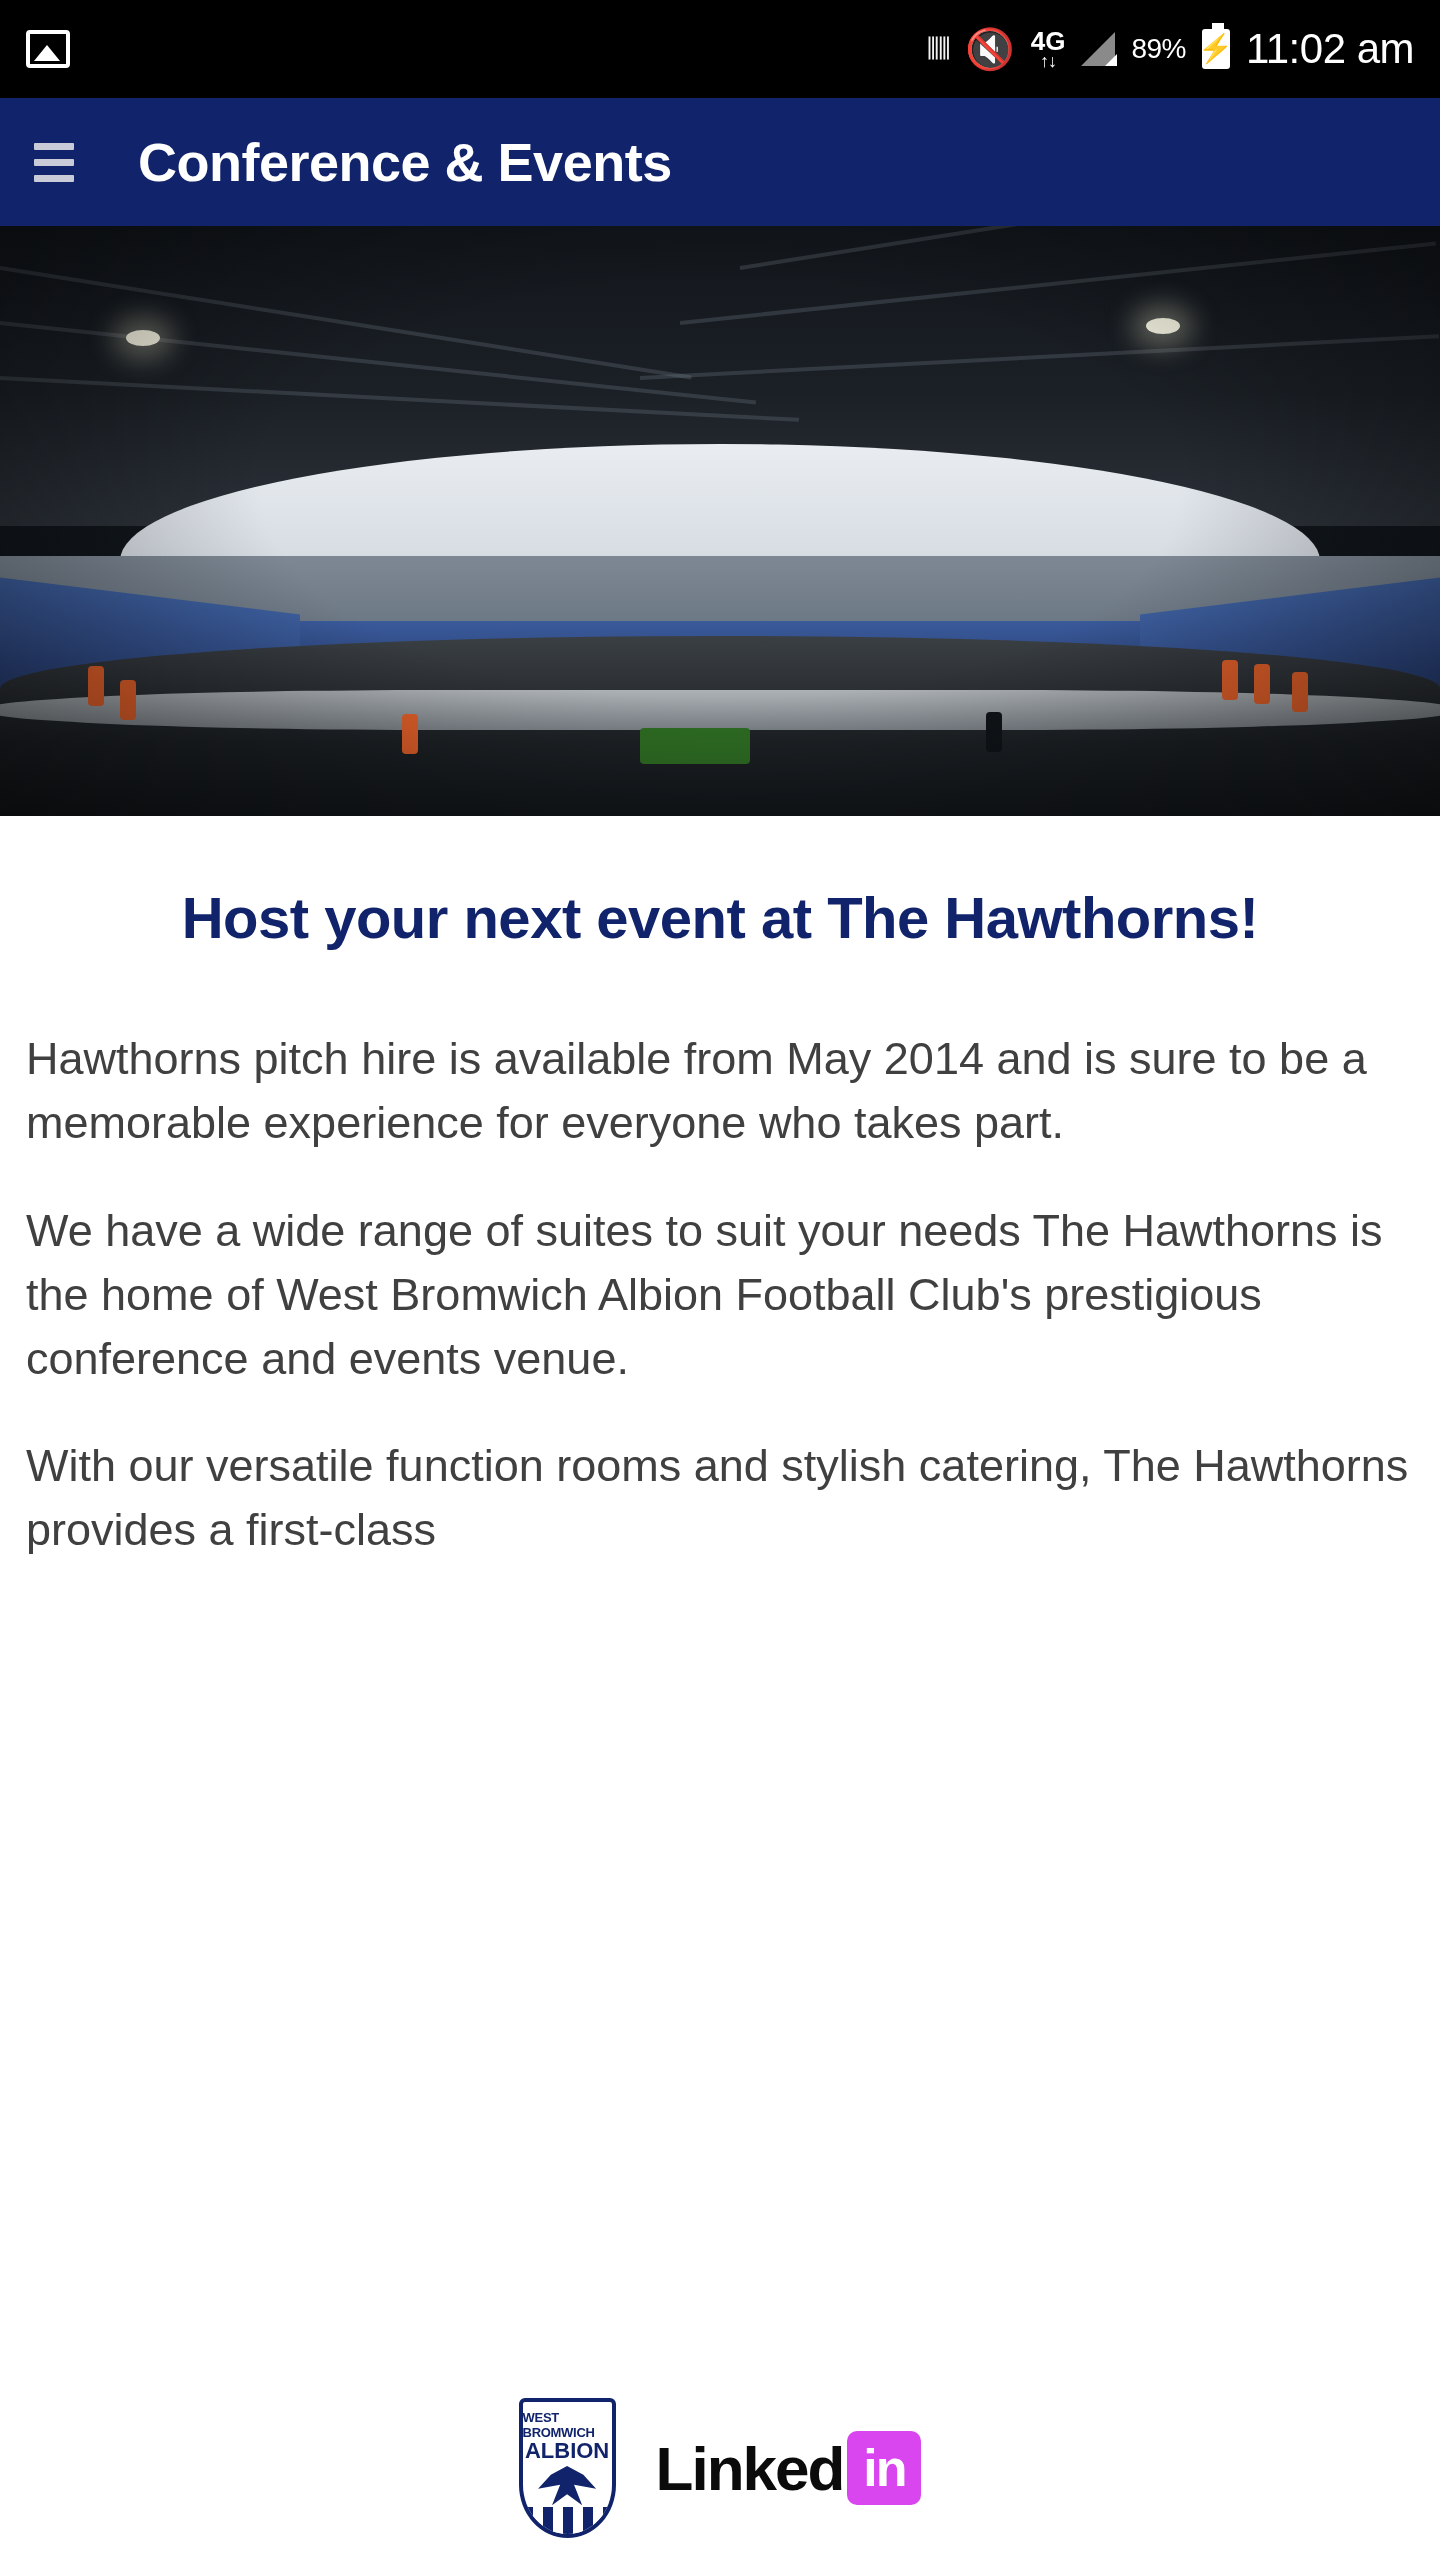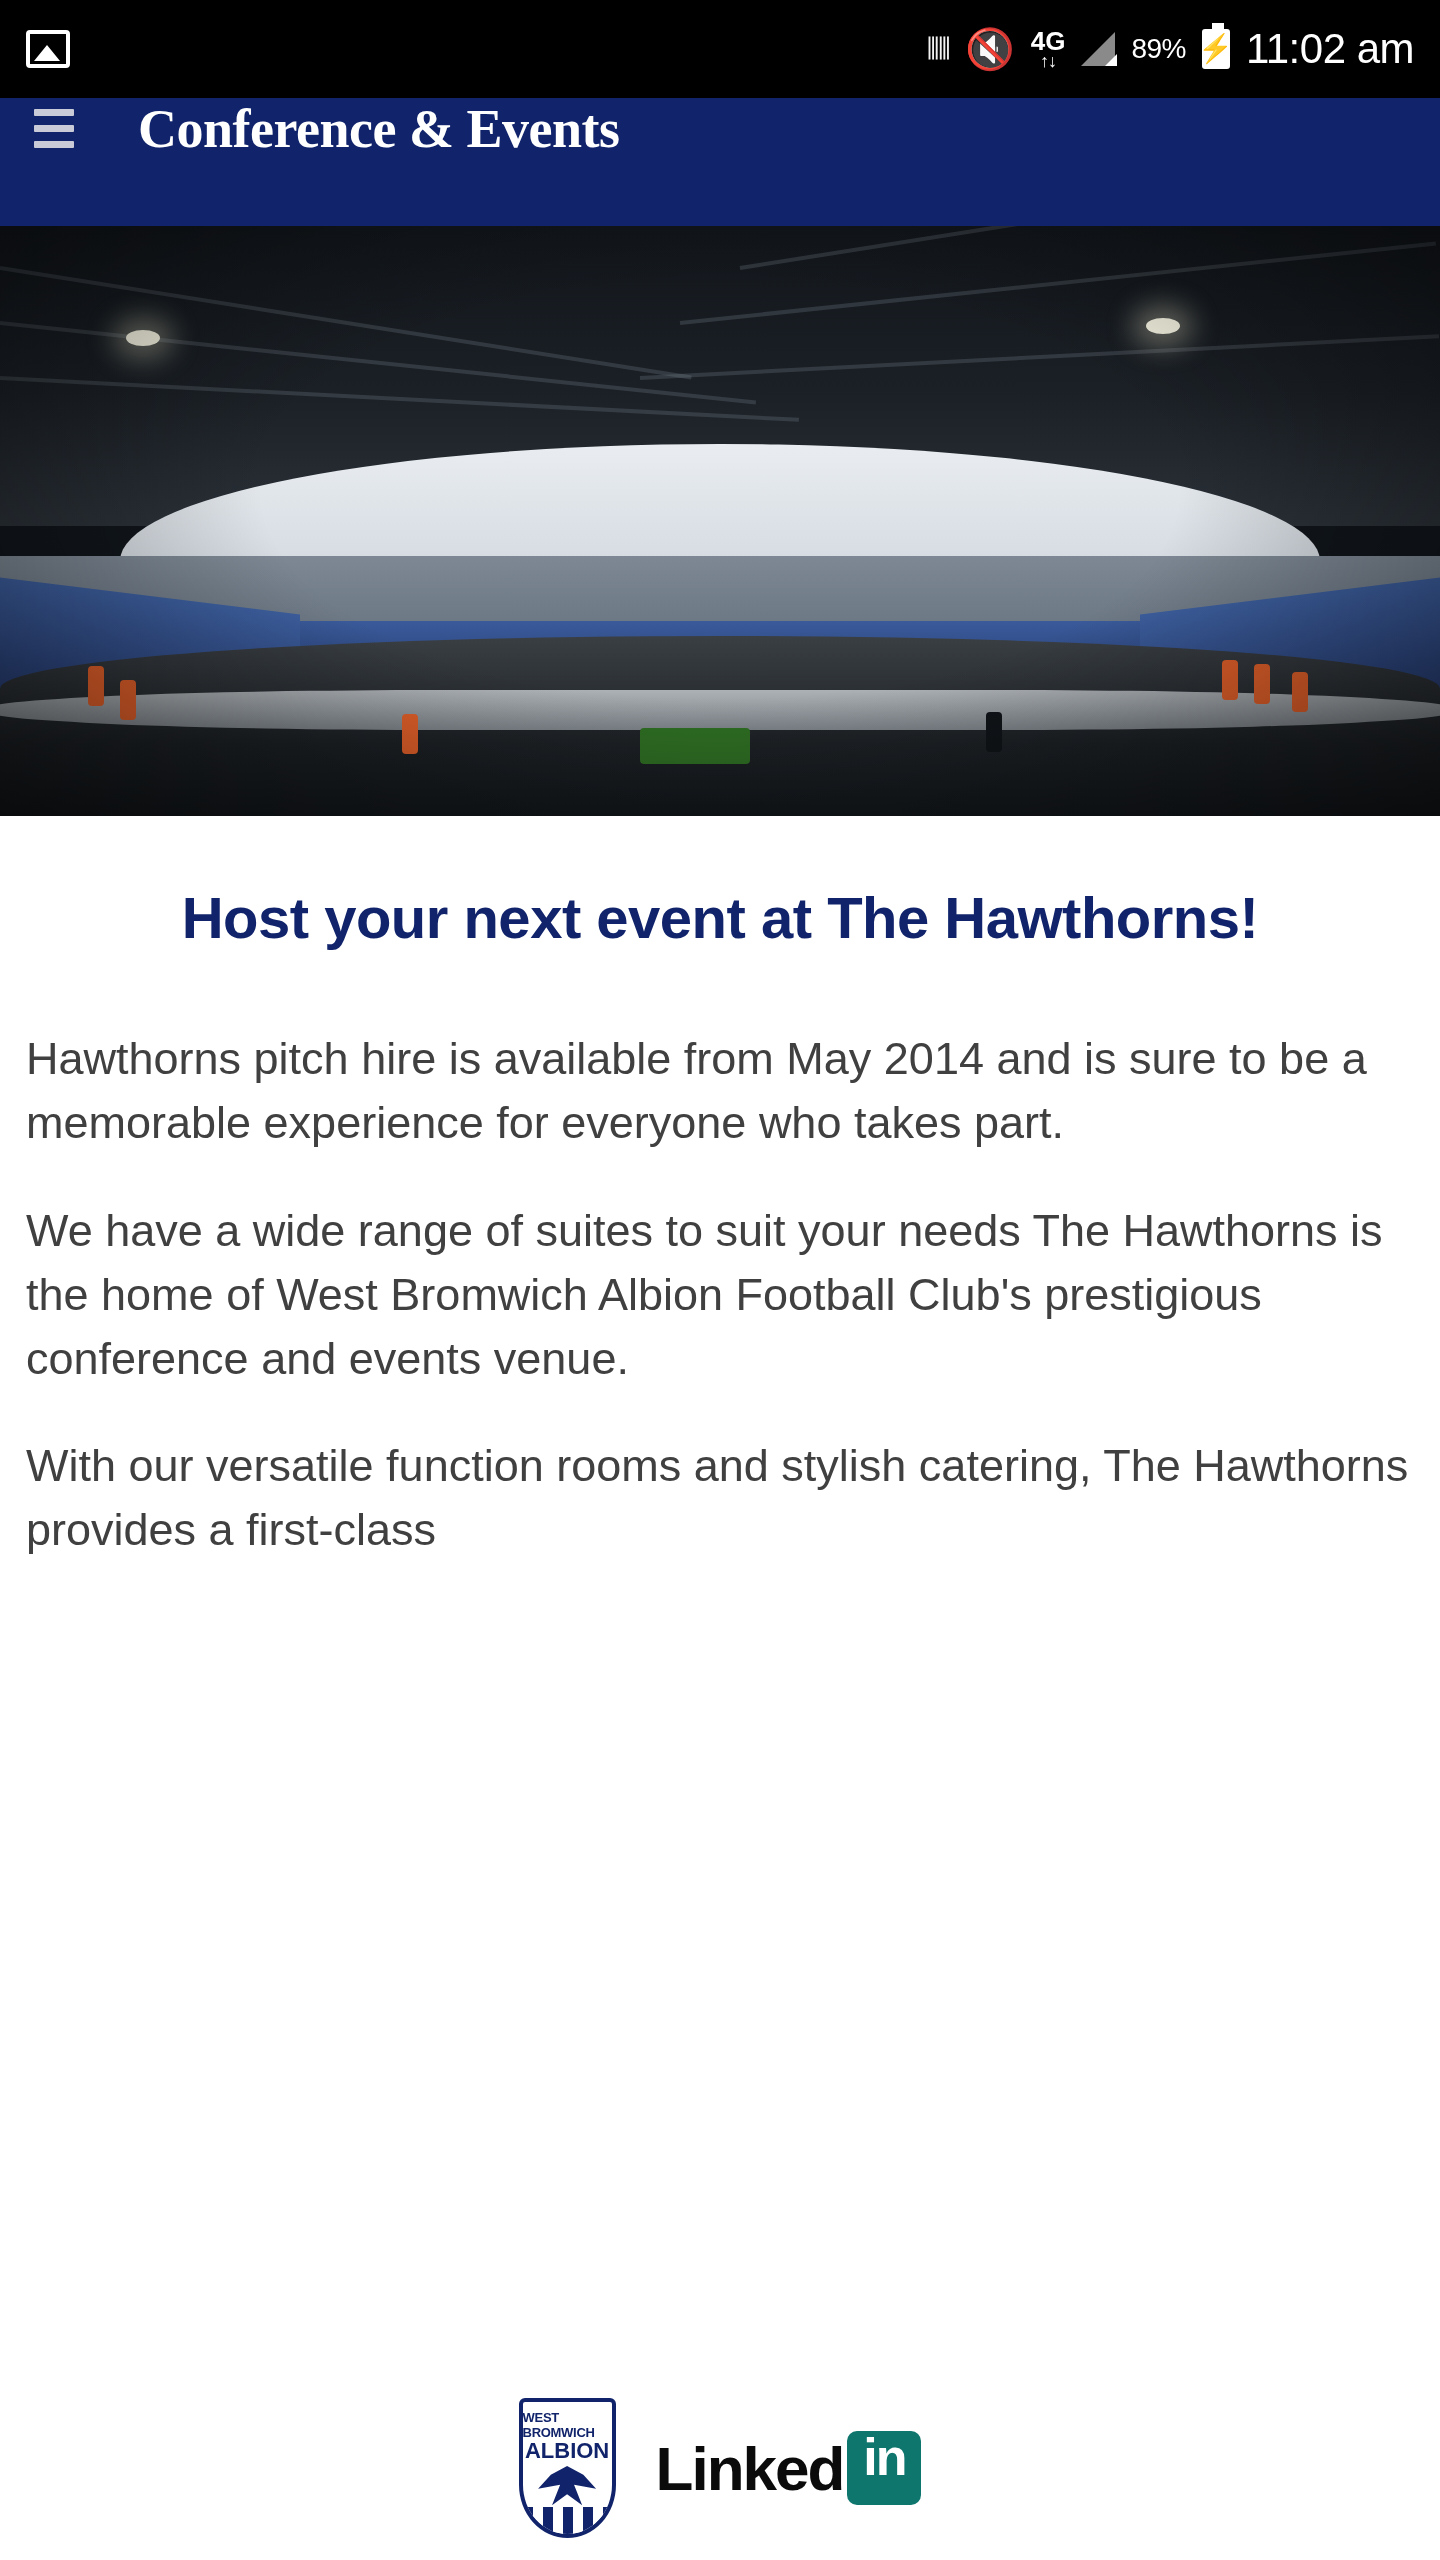--- a/index.html
+++ b/index.html
@@ -83,22 +83,22 @@
     background: #ffffff;
   }
   .battery-icon span { color:#000; font-size:28px; line-height:1; font-weight:bold;}
   .clock { font-size: 42px; letter-spacing: -0.5px; }
 
   
   .app-bar {
     height: 128px;
     background: #11246b;
     display: flex;
+    align-items: center;
     padding: 0 34px;
-    font-family: Liberation Serif, serif;
   }
   .menu-btn {
     width: 60px; height: 60px;
     display: flex; flex-direction: column;
     justify-content: center; gap: 9px;
     cursor: pointer;
   }
   .menu-btn i {
     display: block; height: 7px; width: 40px;
     background: #c9ccd8; border-radius: 1px;
@@ -249,23 +249,23 @@
     margin-top: 2px; width: 100%; height: 30px;
     background: repeating-linear-gradient(90deg,#11246b 0 10px,#ffffff 10px 20px);
   }
   .linkedin {
     display: flex; align-items: center;
   }
   .linkedin .word {
     font-size: 62px; font-weight: bold; color: #0b0b0b; letter-spacing: -2px;
   }
   .linkedin .box {
-    width: 74px; height: 74px; background: #0f766e;
+    width: 74px; height: 74px; background: #d946ef;
     border-radius: 10px;
-    display: flex; align-items: flex-start; justify-content: center;
+    display: flex; align-items: center; justify-content: center;
     margin-left: 4px;
   }
   .linkedin .box span {
     color: #ffffff; font-size: 52px; font-weight: bold; letter-spacing: -2px;
     line-height: 1;
   }
 </style>
 </head>
 <body>
 

